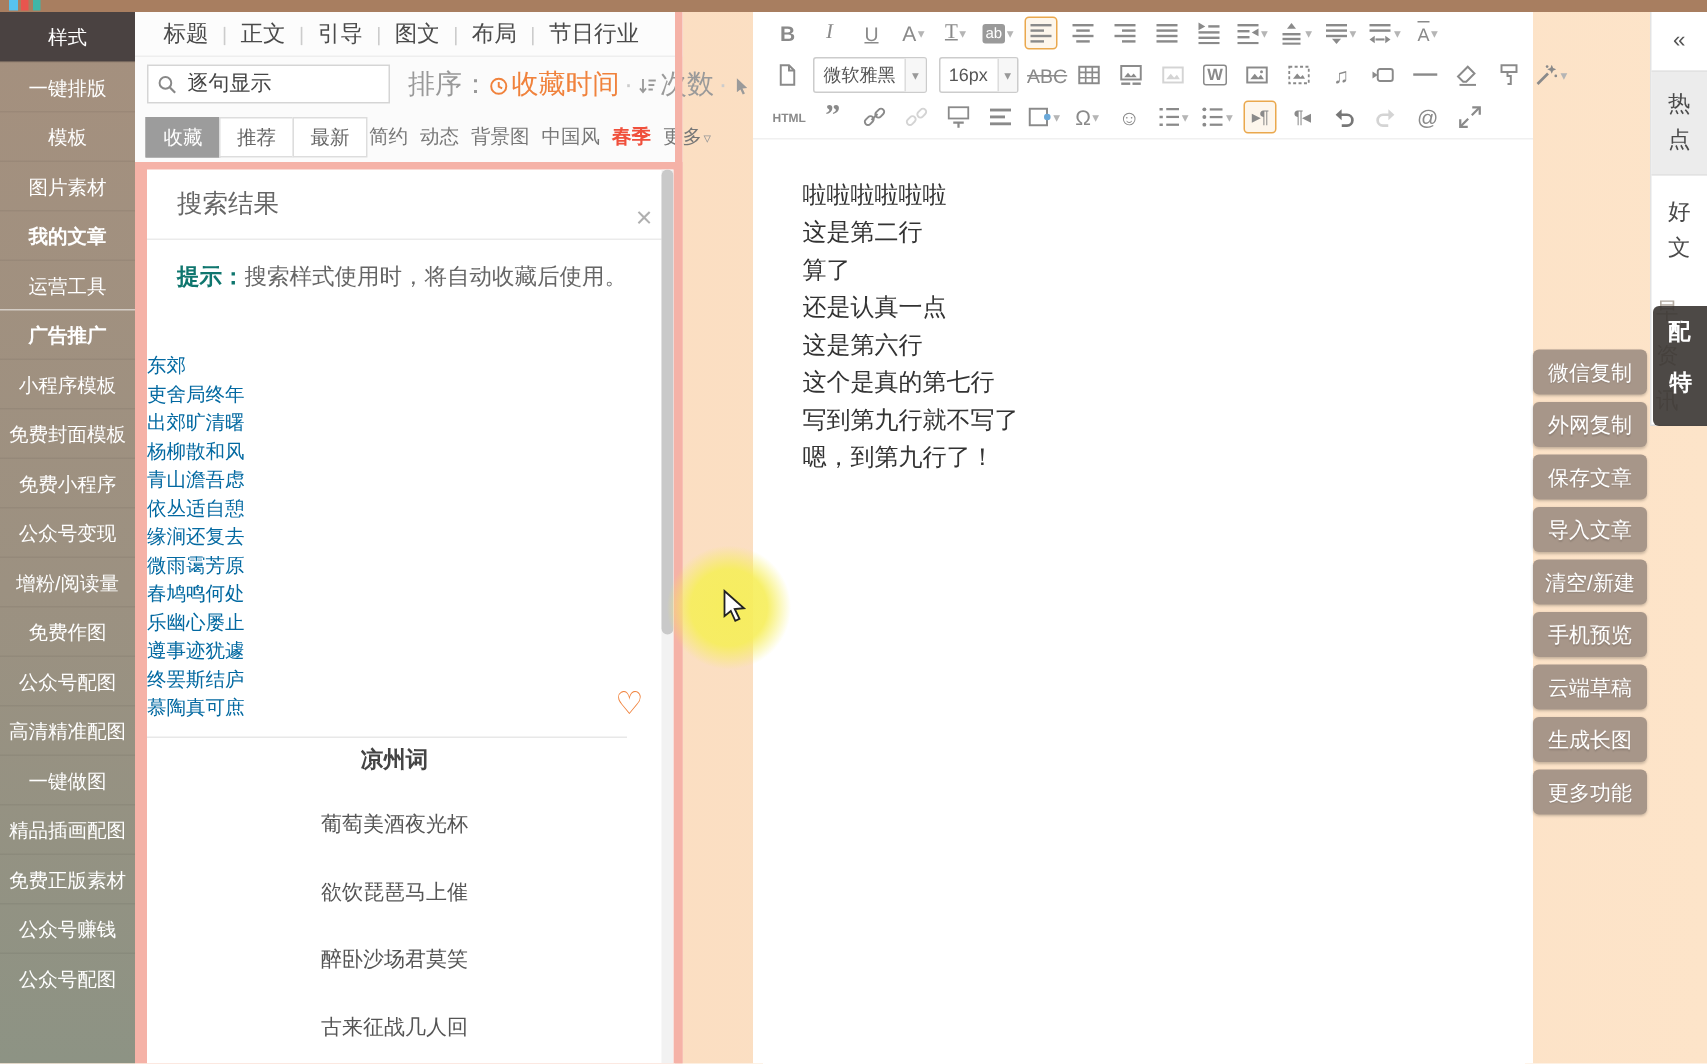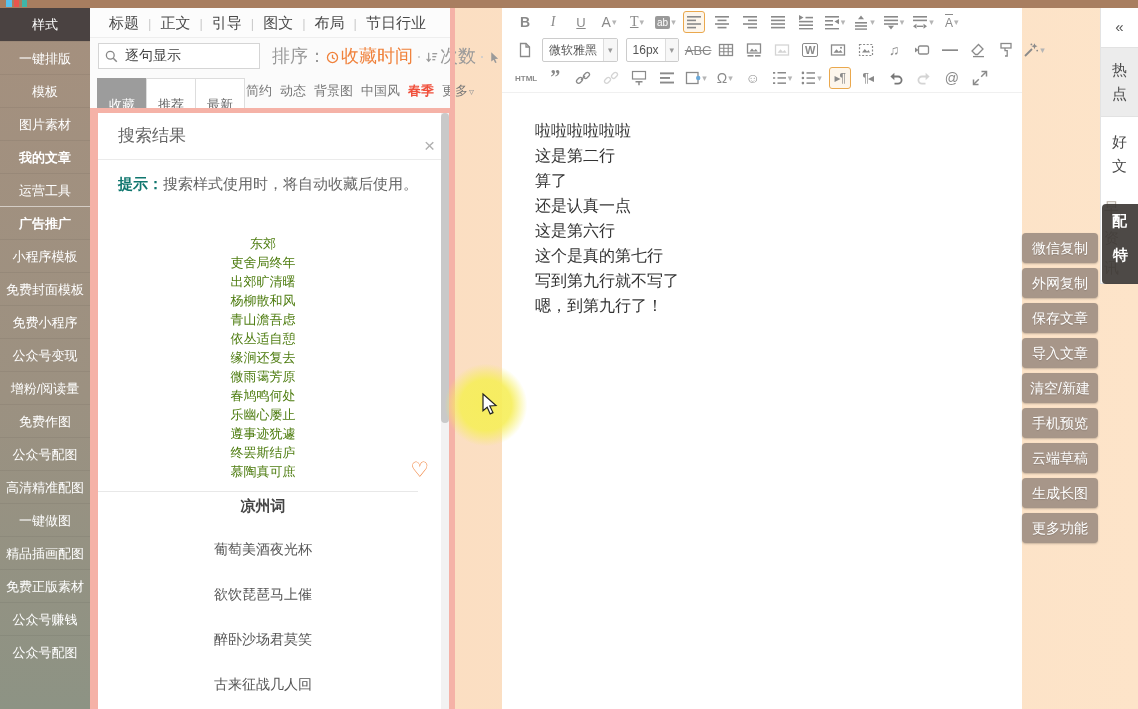--- a/index.html
+++ b/index.html
@@ -38,39 +38,39 @@
     font-family:inherit}
   #sort-area{position:absolute;left:182px;top:4px;height:26px;line-height:26px;font-size:18px;
     color:#999;white-space:nowrap}
   .sort-label{color:#999}
   .sort-item{cursor:pointer;color:#9a9a9a}
   .sort-item .s-ic{display:inline-block;vertical-align:-2px;margin-right:2px}
   .sort-on{color:#f0823c}
   .sort-sep{color:#ccc;margin:0 3px}
   #filter-row{position:absolute;left:0;top:67px;width:100%;height:33px}
   #filter-tabs{position:absolute;left:8px;top:3px;display:flex}
-  .f-tab{height:25px;line-height:25px;padding:13px 11px;font-size:13px;color:#666;background:#fff;
+  .f-tab{height:25px;line-height:25px;padding:0 11px;font-size:13px;color:#666;background:#fff;
     border:1px solid #ddd;margin-left:-1px;cursor:pointer}
   .f-on{background:#9c9c9c;border-color:#9c9c9c;color:#fff}
   #filter-links{position:absolute;left:148px;top:3px;height:25px;line-height:25px;font-size:13px;
     color:#777;white-space:nowrap}
   .f-link{margin-left:8px;cursor:pointer}
   .f-accent{color:#f0503c;font-weight:bold}
   .f-caret{color:#999;font-size:10px;margin-left:1px}
   
   #results-panel{position:absolute;left:0;top:100px;right:0;bottom:0;background:#f5b2a7;
     padding:5px 6px 0 8px;box-sizing:border-box}
   #rp{position:relative;background:#fff;height:100%;overflow:hidden}
   #rp-head{height:46px;line-height:46px;border-bottom:1px solid #ebebeb}
   #rp-title{margin-left:20px;font-size:17px;color:#666}
   #rp-close{position:absolute;right:14px;top:10px;font-size:19px;color:#b0b0b0;cursor:pointer}
   #rp-tip{position:absolute;left:20px;top:62px;font-size:15px;color:#666;white-space:nowrap}
   #rp-tip b{color:#0f766e}
-  #poem1{position:absolute;left:0;top:121px;width:330px;text-align:center;font-size:13px;
-    line-height:19px;color:#4d7c0f}
+  #poem1{position:absolute;left:0;top:121px;width:330px;text-align:left;font-size:13px;
+    line-height:19px;color:#0369a1}
   #heart{position:absolute;right:20px;top:346px;color:#f0823c;font-size:21px;line-height:21px;cursor:pointer}
   #rp-divider{position:absolute;left:0;top:378px;width:320px;height:1px;background:#e8e8e8}
   #poem2-title{position:absolute;left:0;top:384px;width:330px;text-align:center;font-size:15px;
     font-weight:bold;color:#444}
   #poem2-lines{position:absolute;left:0;top:414px;width:330px;text-align:center;font-size:14px;
     line-height:45px;color:#555}
   #rp-scroll{position:absolute;right:0;top:0;bottom:0;width:8px;background:#f2f2f2}
   #rp-thumb{position:absolute;right:0;top:0;width:8px;height:310px;background:#c9c9c9;border-radius:4px;cursor:pointer}
   
   #glow{position:absolute;left:443px;top:362px;width:86px;height:86px;z-index:50;pointer-events:none;

